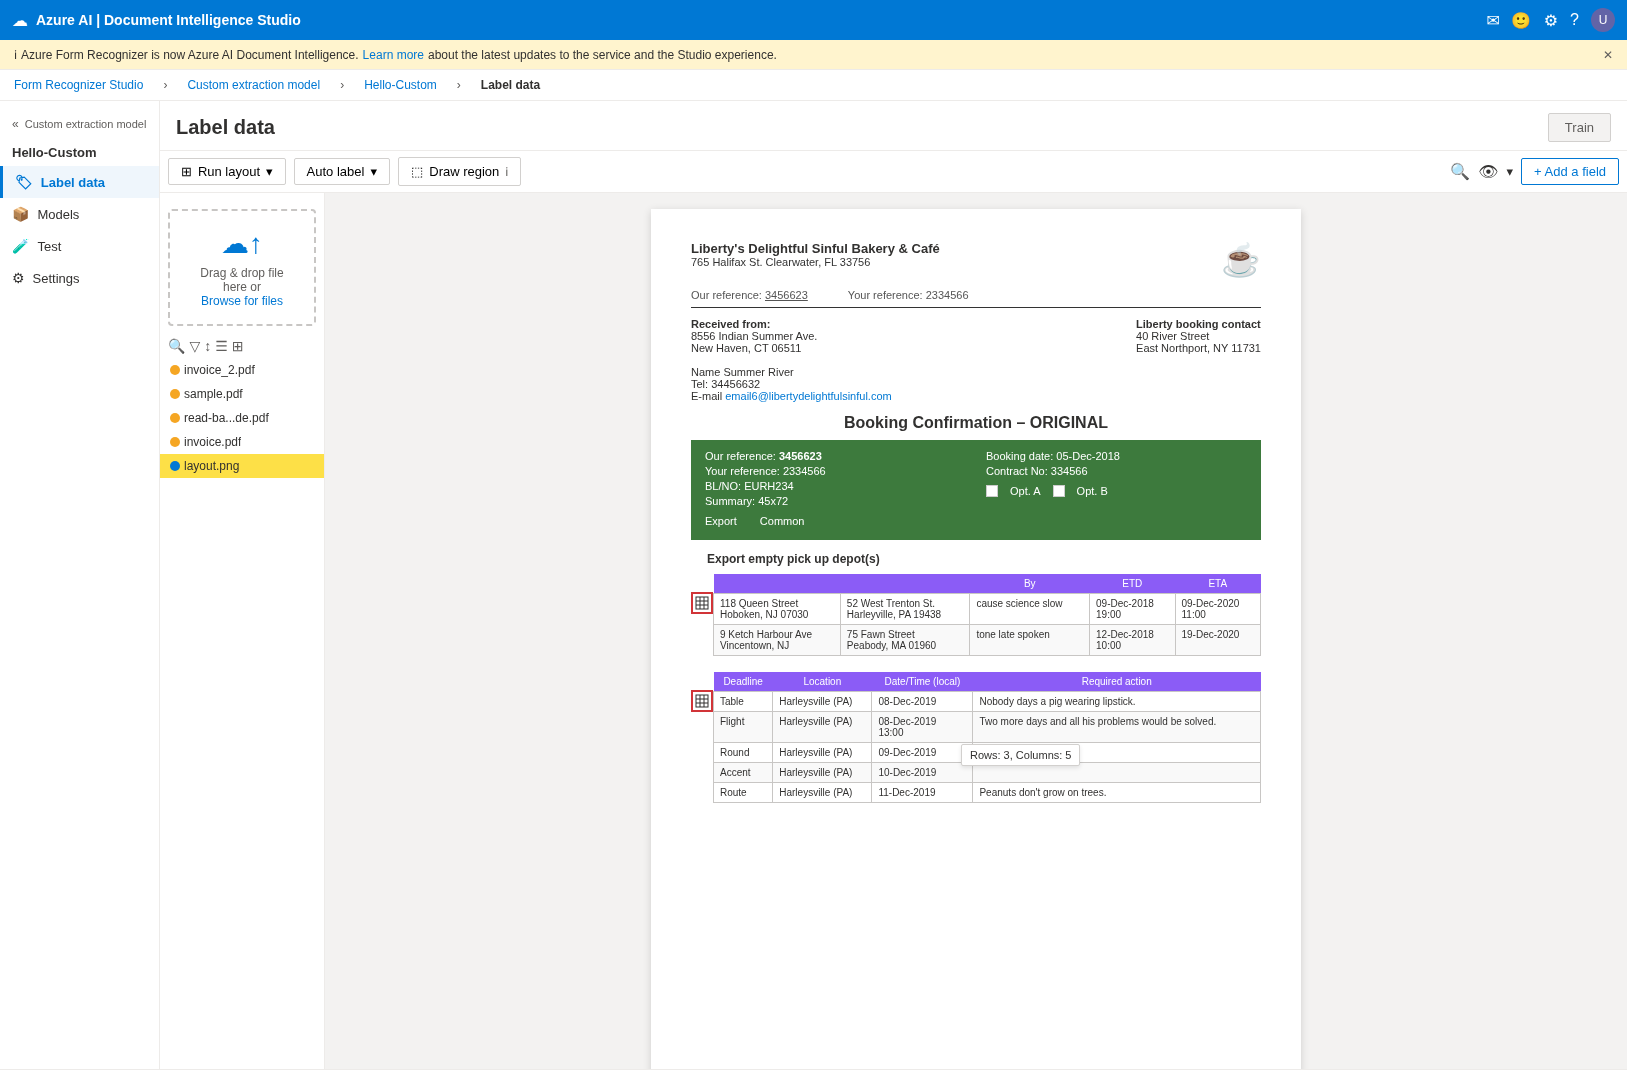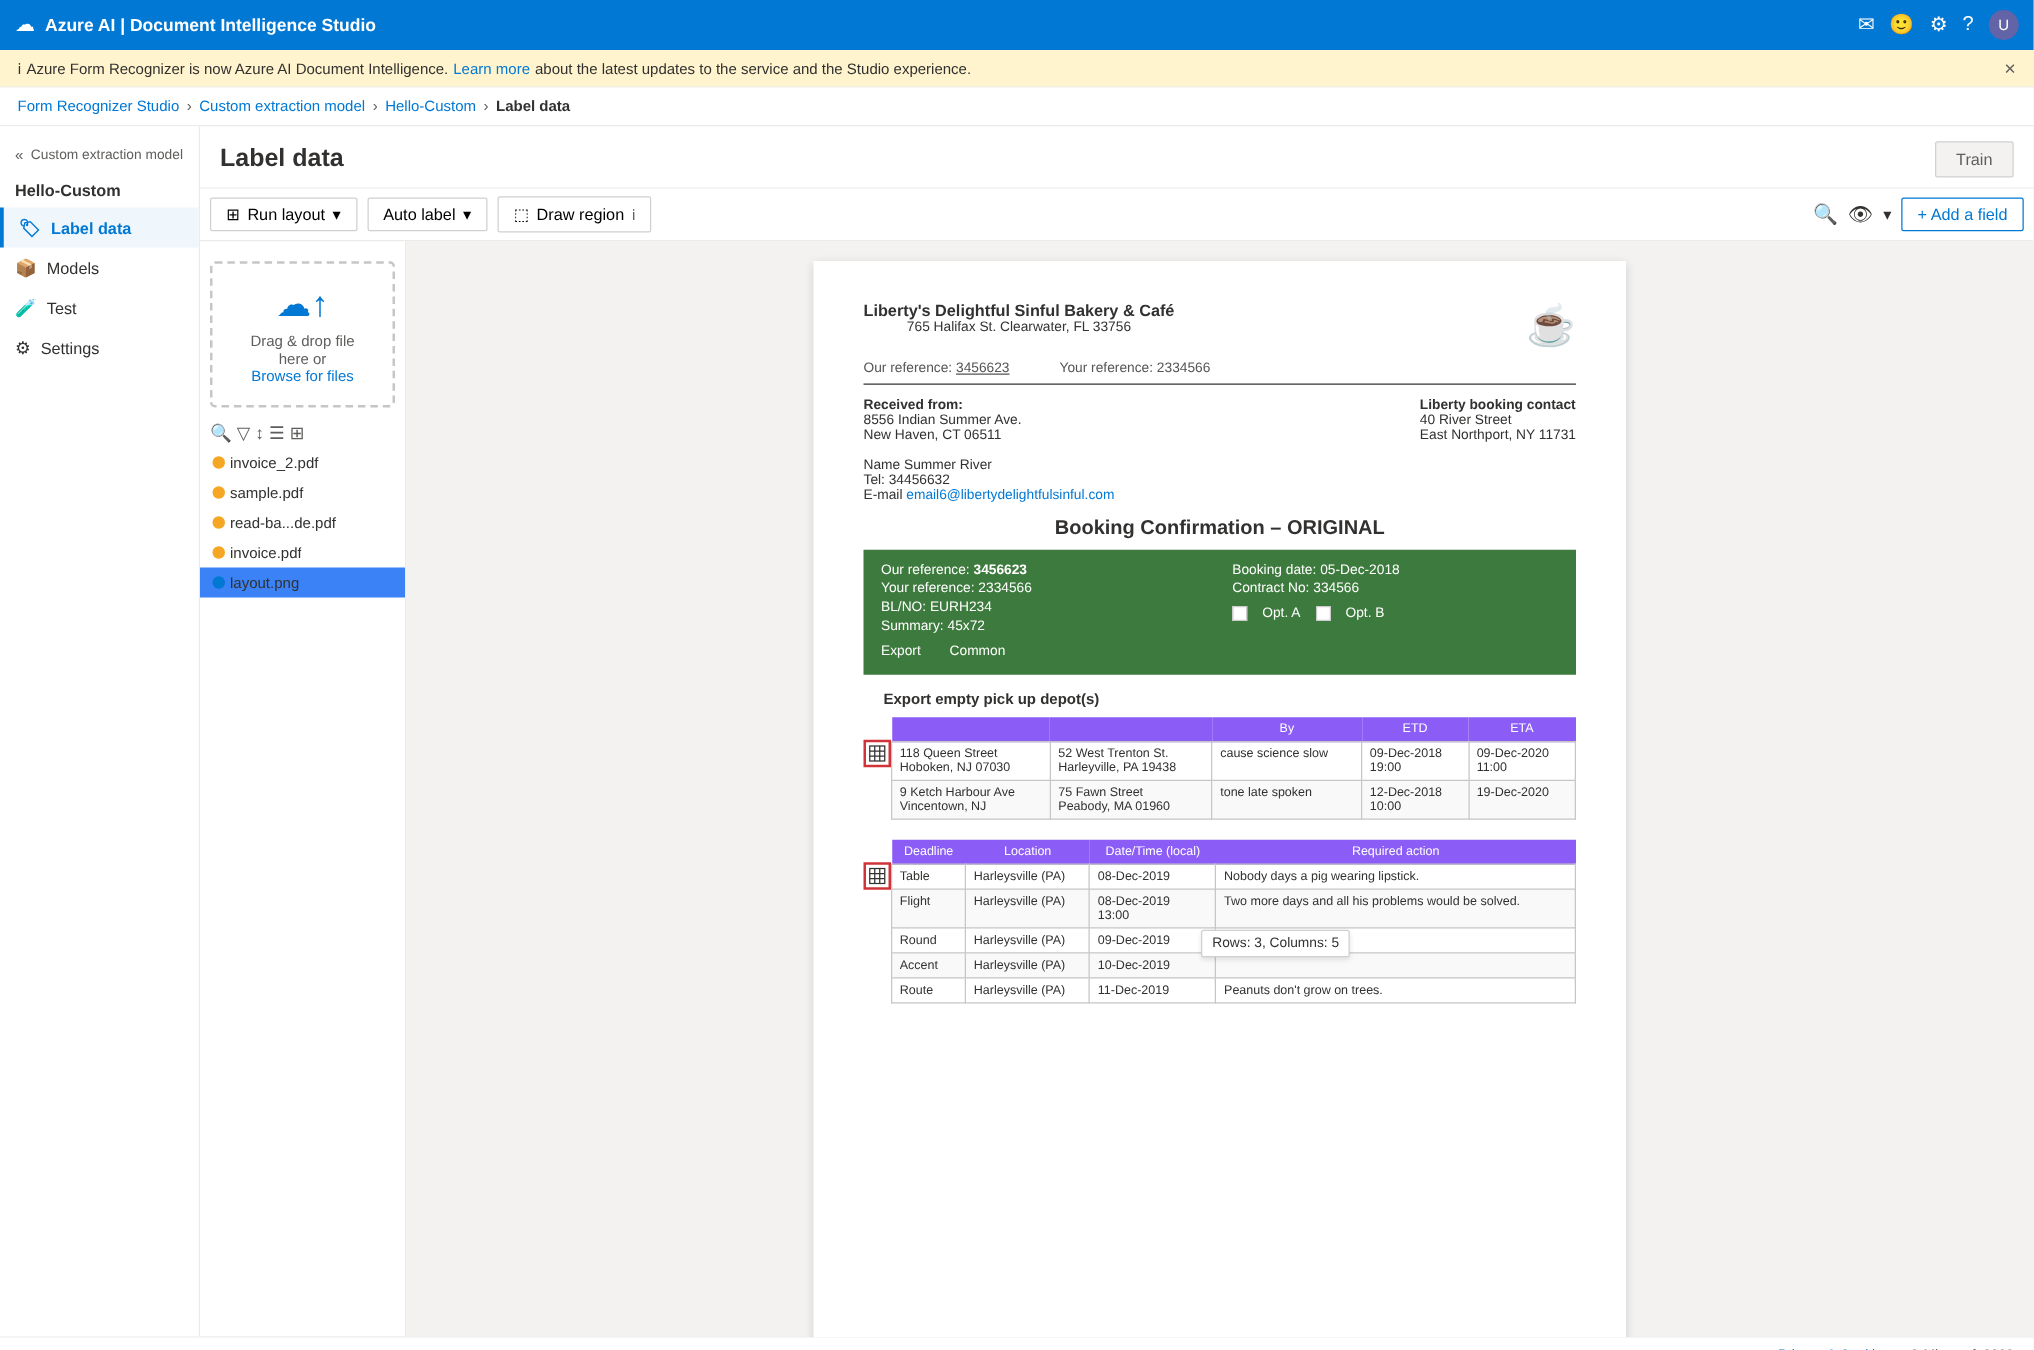--- a/index.html
+++ b/index.html
@@ -32,21 +32,21 @@
     .notification-bar a { color: #0078d4; text-decoration: none; }
     .notification-bar .close-btn { margin-left: auto; cursor: pointer; color: #605e5c; }
 
     
     .breadcrumb {
       background: white;
       padding: 8px 14px;
       font-size: 12px;
       display: flex;
       align-items: center;
-      gap: 6px;
+      gap: 20px;
       border-bottom: 1px solid #edebe9;
     }
     .breadcrumb a { color: #0078d4; text-decoration: none; cursor: pointer; }
     .breadcrumb .sep { color: #605e5c; }
     .breadcrumb .current { color: #323130; font-weight: 600; }
 
     
     .main-layout {
       display: flex;
       height: calc(1080px - 40px - 36px - 36px);
@@ -196,21 +196,21 @@
 
     .file-list { padding: 0 0; }
     .file-item {
       display: flex;
       align-items: center;
       padding: 5px 10px;
       font-size: 12px;
       cursor: pointer;
       gap: 4px;
     }
-    .file-item.selected { background: #3b82f6; }
+    .file-item.selected { background: #fde047; }
     .file-dot { width: 10px; height: 10px; border-radius: 50%; background: #f5a623; flex-shrink: 0; }
     .file-dot.blue { background: #0078d4; }
     .file-name { overflow: hidden; text-overflow: ellipsis; white-space: nowrap; font-size: 12px; }
 
     
     .doc-viewer {
       flex: 1;
       display: flex;
       flex-direction: column;
       align-items: center;
@@ -222,21 +222,21 @@
       width: 650px;
       min-height: 900px;
       box-shadow: 0 2px 8px rgba(0,0,0,0.15);
       padding: 32px 40px;
       position: relative;
     }
 
     
     .doc-header { display: flex; justify-content: space-between; align-items: flex-start; margin-bottom: 10px; }
     .company-name { font-size: 13px; font-weight: bold; }
-    .company-info { font-size: 11px; color: #333; text-align: center; }
+    .company-info { font-size: 11px; color: #333; }
     .coffee-icon { font-size: 32px; }
 
     .doc-ref-line { display: flex; gap: 40px; font-size: 11px; margin: 6px 0; border-bottom: 1px solid #333; padding-bottom: 6px; }
     .doc-ref-line span { color: #555; }
     .doc-ref-line .underline { text-decoration: underline; }
 
     .received-section { display: flex; justify-content: space-between; font-size: 11px; margin: 10px 0; }
     .received-left { }
     .received-right { }
 

